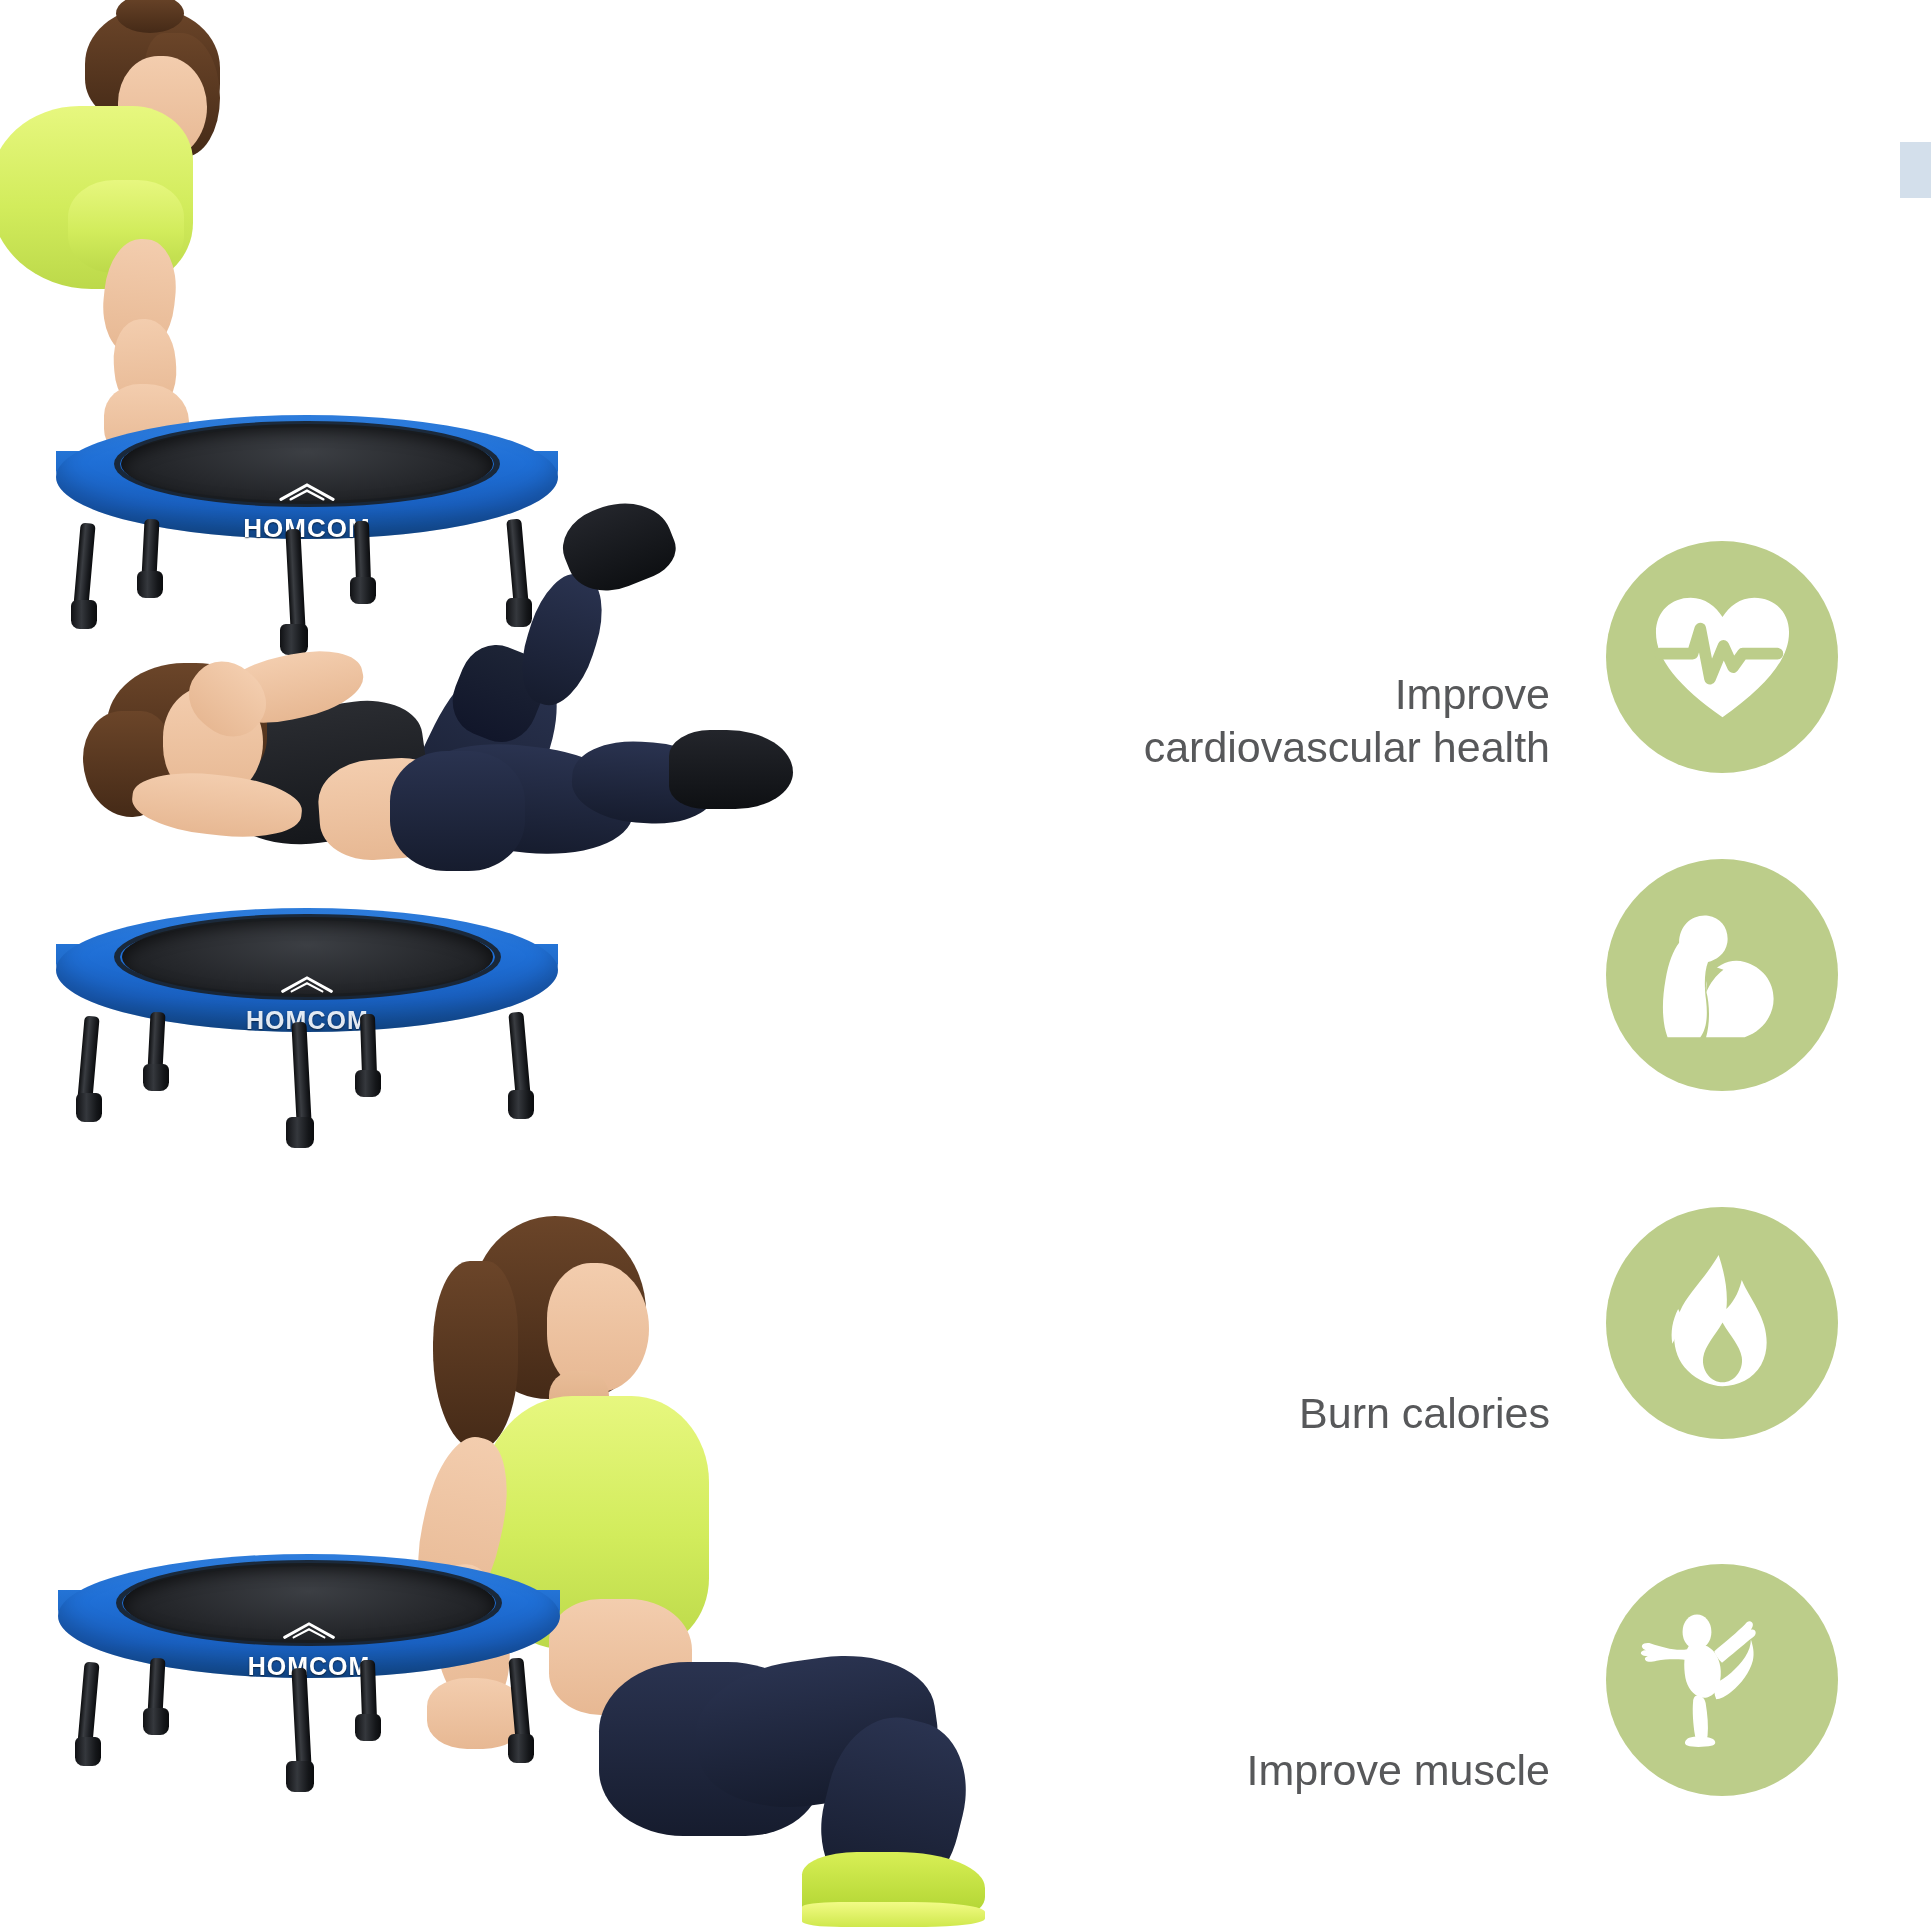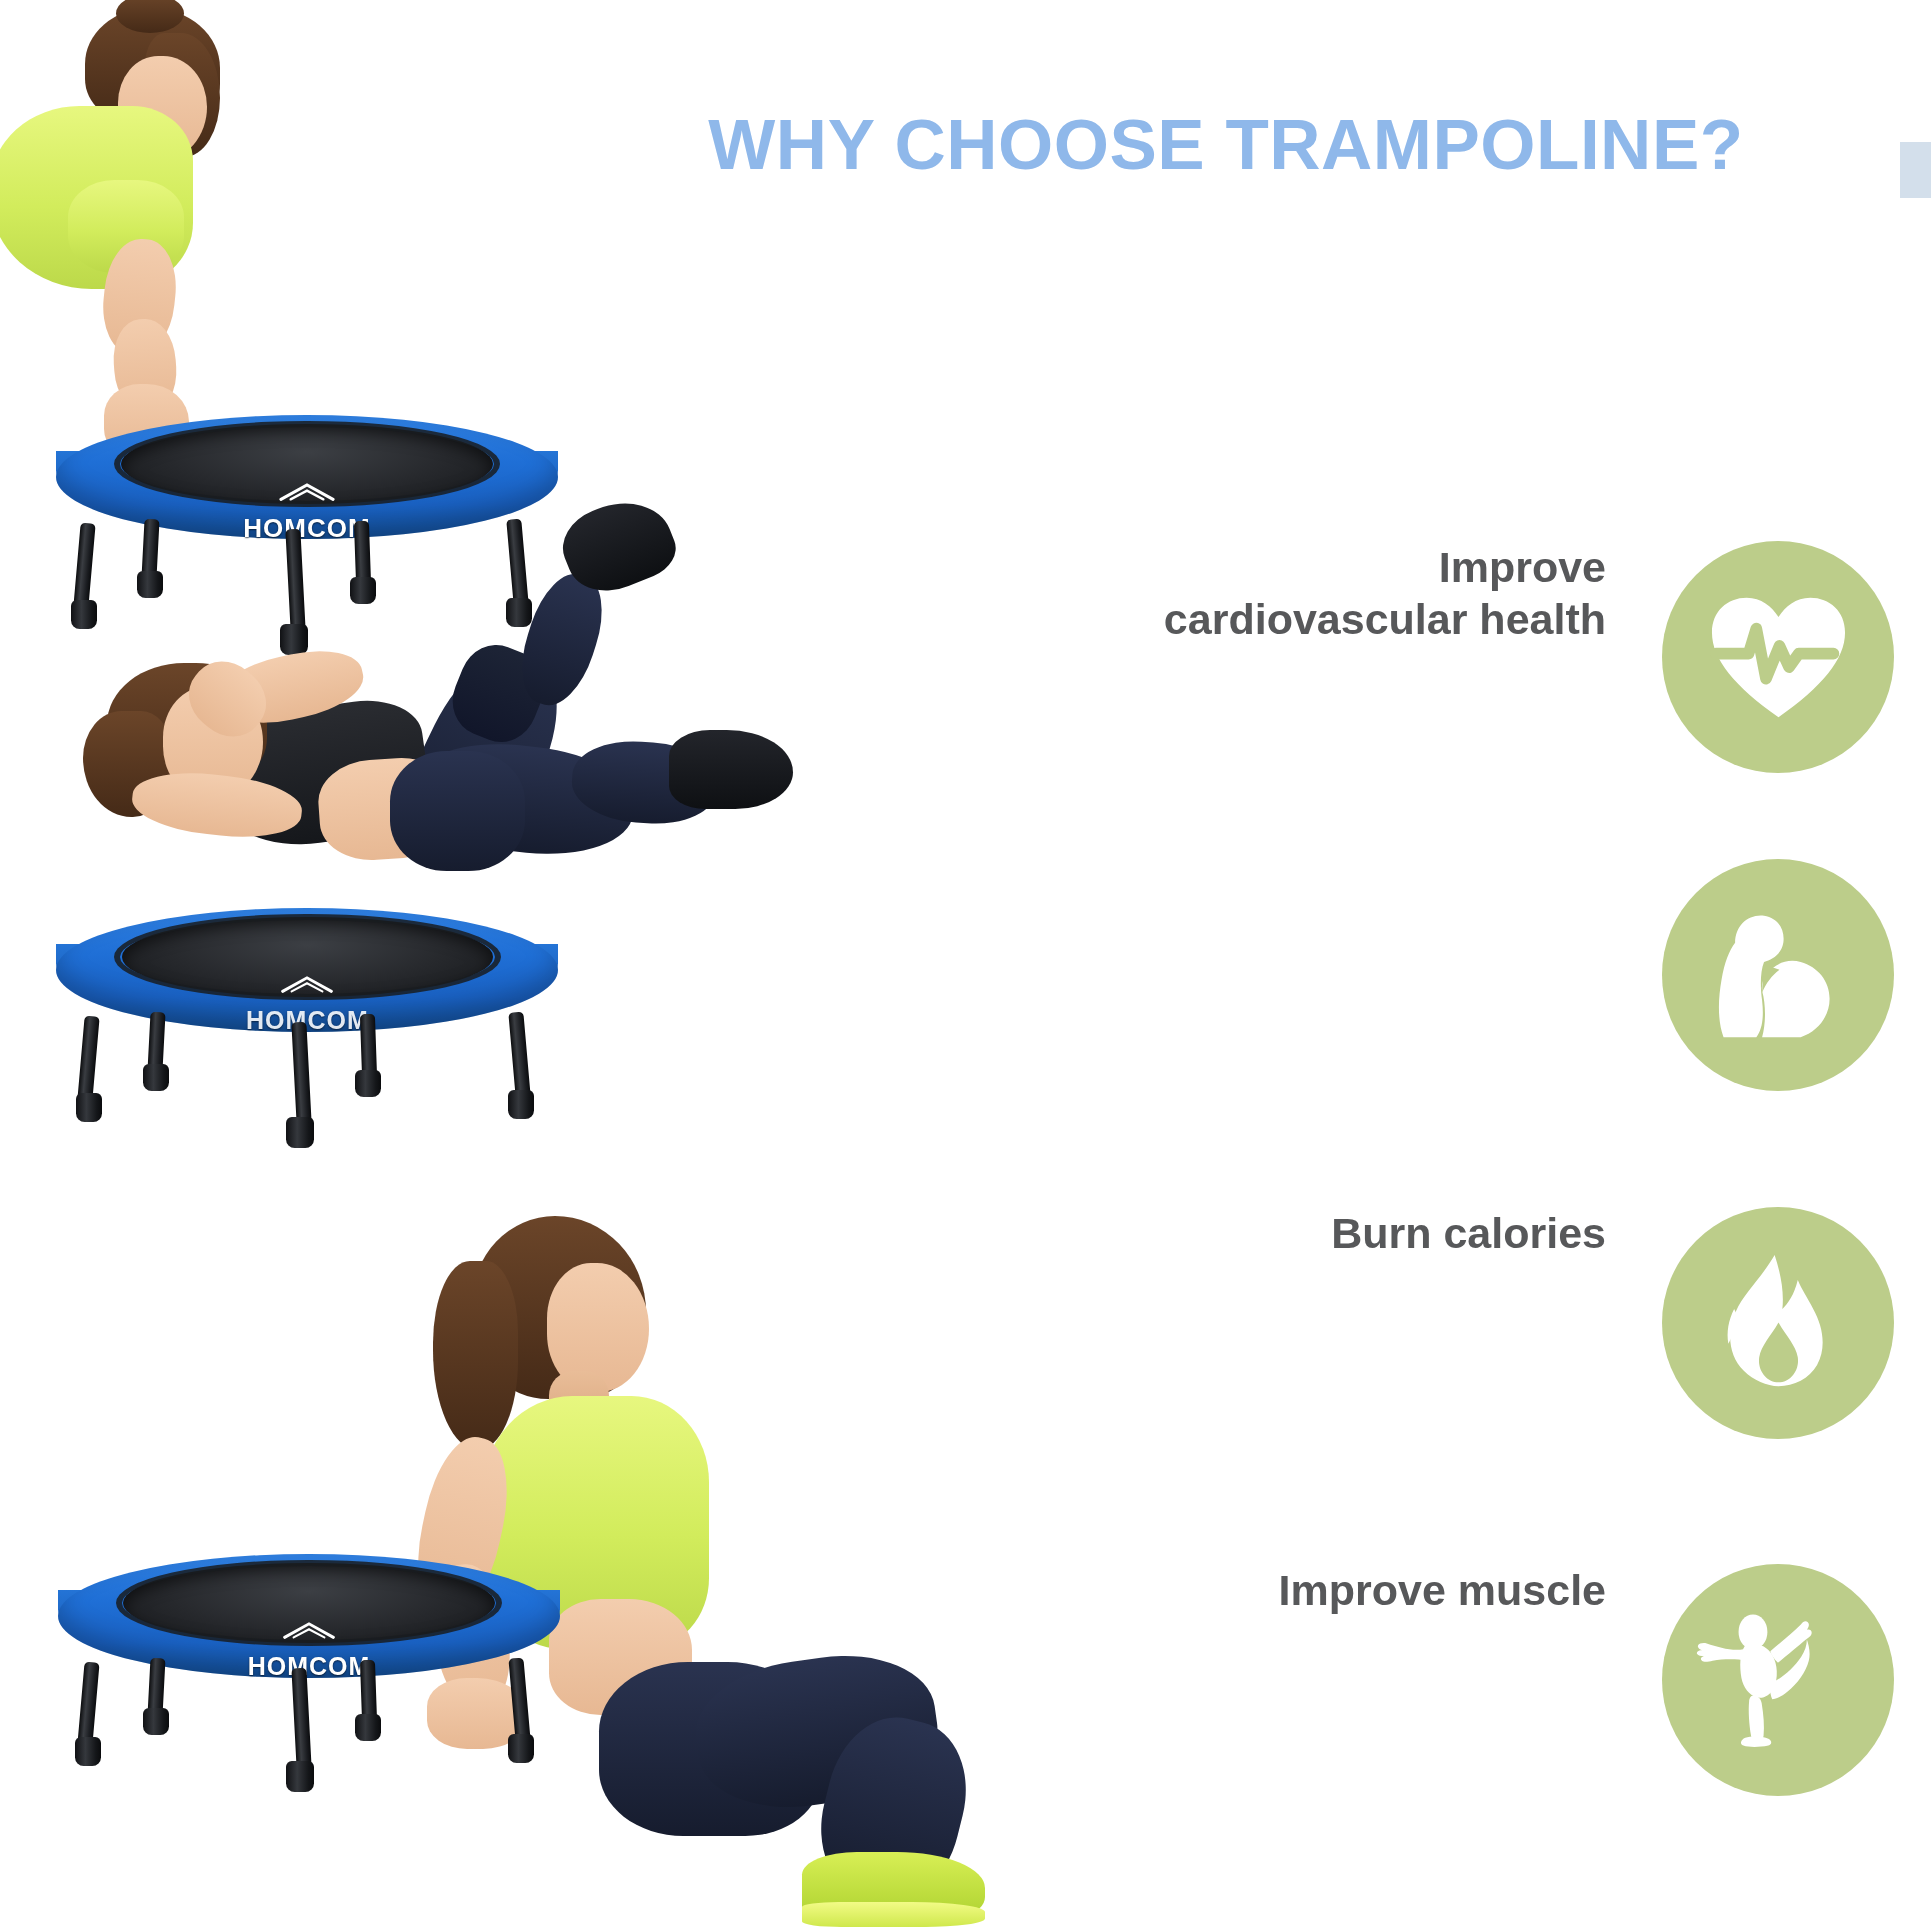--- a/index.html
+++ b/index.html
@@ -35,27 +35,26 @@
     left: 1900px;
     top: 142px;
     width: 31px;
     height: 56px;
     background: #d3dfeb;
   }
 
   
   .benefit-row {
     position: absolute;
-    left: 1006px;
+    left: 950px;
     width: 888px;
     height: 232px;
     display: flex;
-    align-items: flex-start;
+    align-items: flex-end;
     justify-content: flex-end;
-    font-weight: bold;
   }
   #benefit-row-0 { top: 541px; }
   #benefit-row-1 { top: 859px; }
   #benefit-row-2 { top: 1207px; }
   #benefit-row-3 { top: 1564px; }
 
   .benefit-label {
     flex: 1 1 auto;
     text-align: right;
     padding-right: 56px;
@@ -162,21 +161,20 @@
   .top-black { background: linear-gradient(180deg, #2a2c31 0%, #15171b 100%); }
   .pants-navy{ background: linear-gradient(180deg, #2a3350 0%, #161c2e 100%); }
   .shoe-dark { background: linear-gradient(180deg, #23252b 0%, #0e1013 100%); }
   .shoe-lime { background: linear-gradient(180deg, #d8ef55 0%, #a9cf2c 100%); }
 </style>
 </head>
 <body>
 
 <div id="page">
 
-  <div class="header-title">WHY CHOOSE TRAMPOLINE?</div>
 
   <div class="header-accent-block"></div>
 
   <div class="photo-block" id="photo-1" style="left:0px; top:0px; width:618px; height:637px;">
 
     <div class="person" style="left:0px; top:0px; width:406px; height:454px;">
 
       <div class="limb hair-dark" style="left:85px; top:7.7px; width:135px; height:116px; border-radius:56% 60% 40% 45%;"></div>
       <div class="limb hair-dark" style="left:116px; top:-5.8px; width:68px; height:39px; border-radius:50%;"></div>
       <div class="limb hair-dark" style="left:145px; top:33px; width:75px; height:124px; border-radius:30% 60% 55% 40%;"></div>

